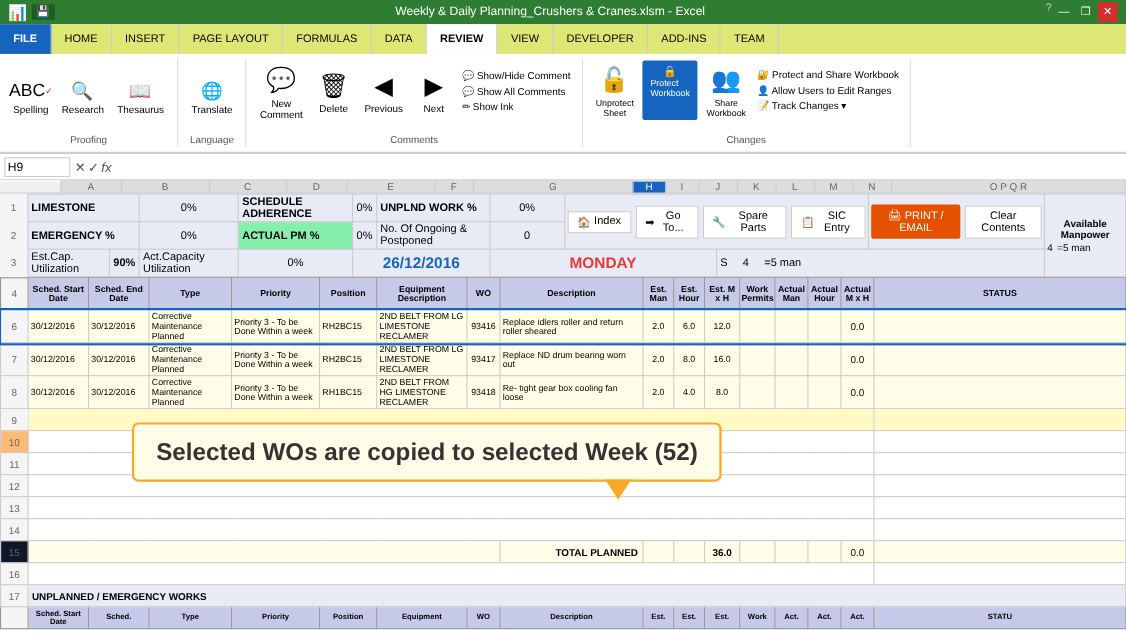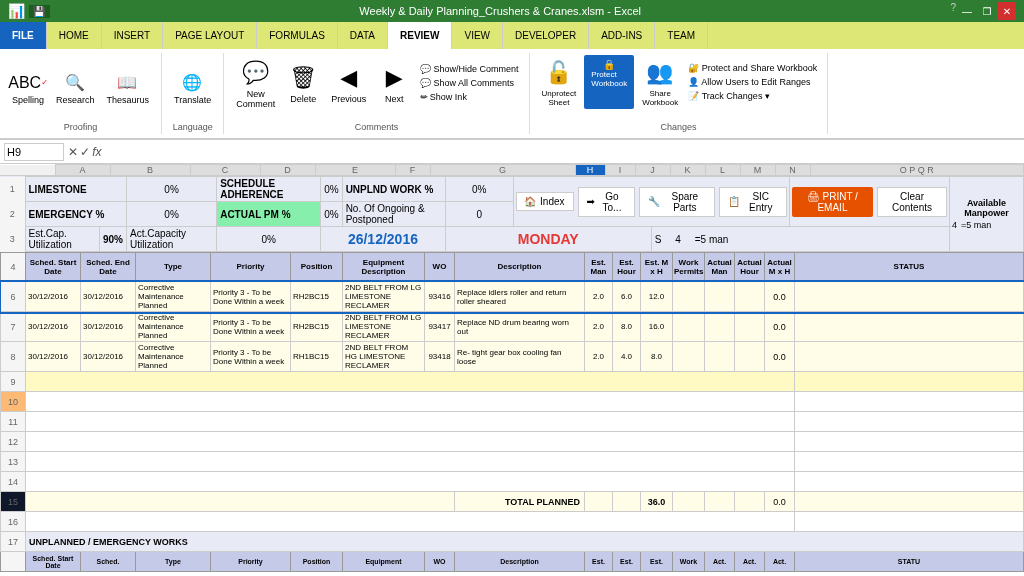--- a/index.html
+++ b/index.html
@@ -518,14 +518,17 @@
         <td style="border:1px solid #999; text-align:center; font-size:7px; font-weight:bold;">Est.</td>
         <td style="border:1px solid #999; text-align:center; font-size:7px; font-weight:bold;">Work</td>
         <td style="border:1px solid #999; text-align:center; font-size:7px; font-weight:bold;">Act.</td>
         <td style="border:1px solid #999; text-align:center; font-size:7px; font-weight:bold;">Act.</td>
         <td style="border:1px solid #999; text-align:center; font-size:7px; font-weight:bold;">Act.</td>
         <td style="border:1px solid #999; text-align:center; font-size:7px; font-weight:bold;">STATU</td>
       </tr>
     </tbody>
       </table>
 
+    <div class="callout" style="left:120px; top:220px; bottom:auto;">
+      <span>Selected WOs are copied to selected Week (52)</span>
+    </div>
   </div>
 </div>
 
 </body></html>

